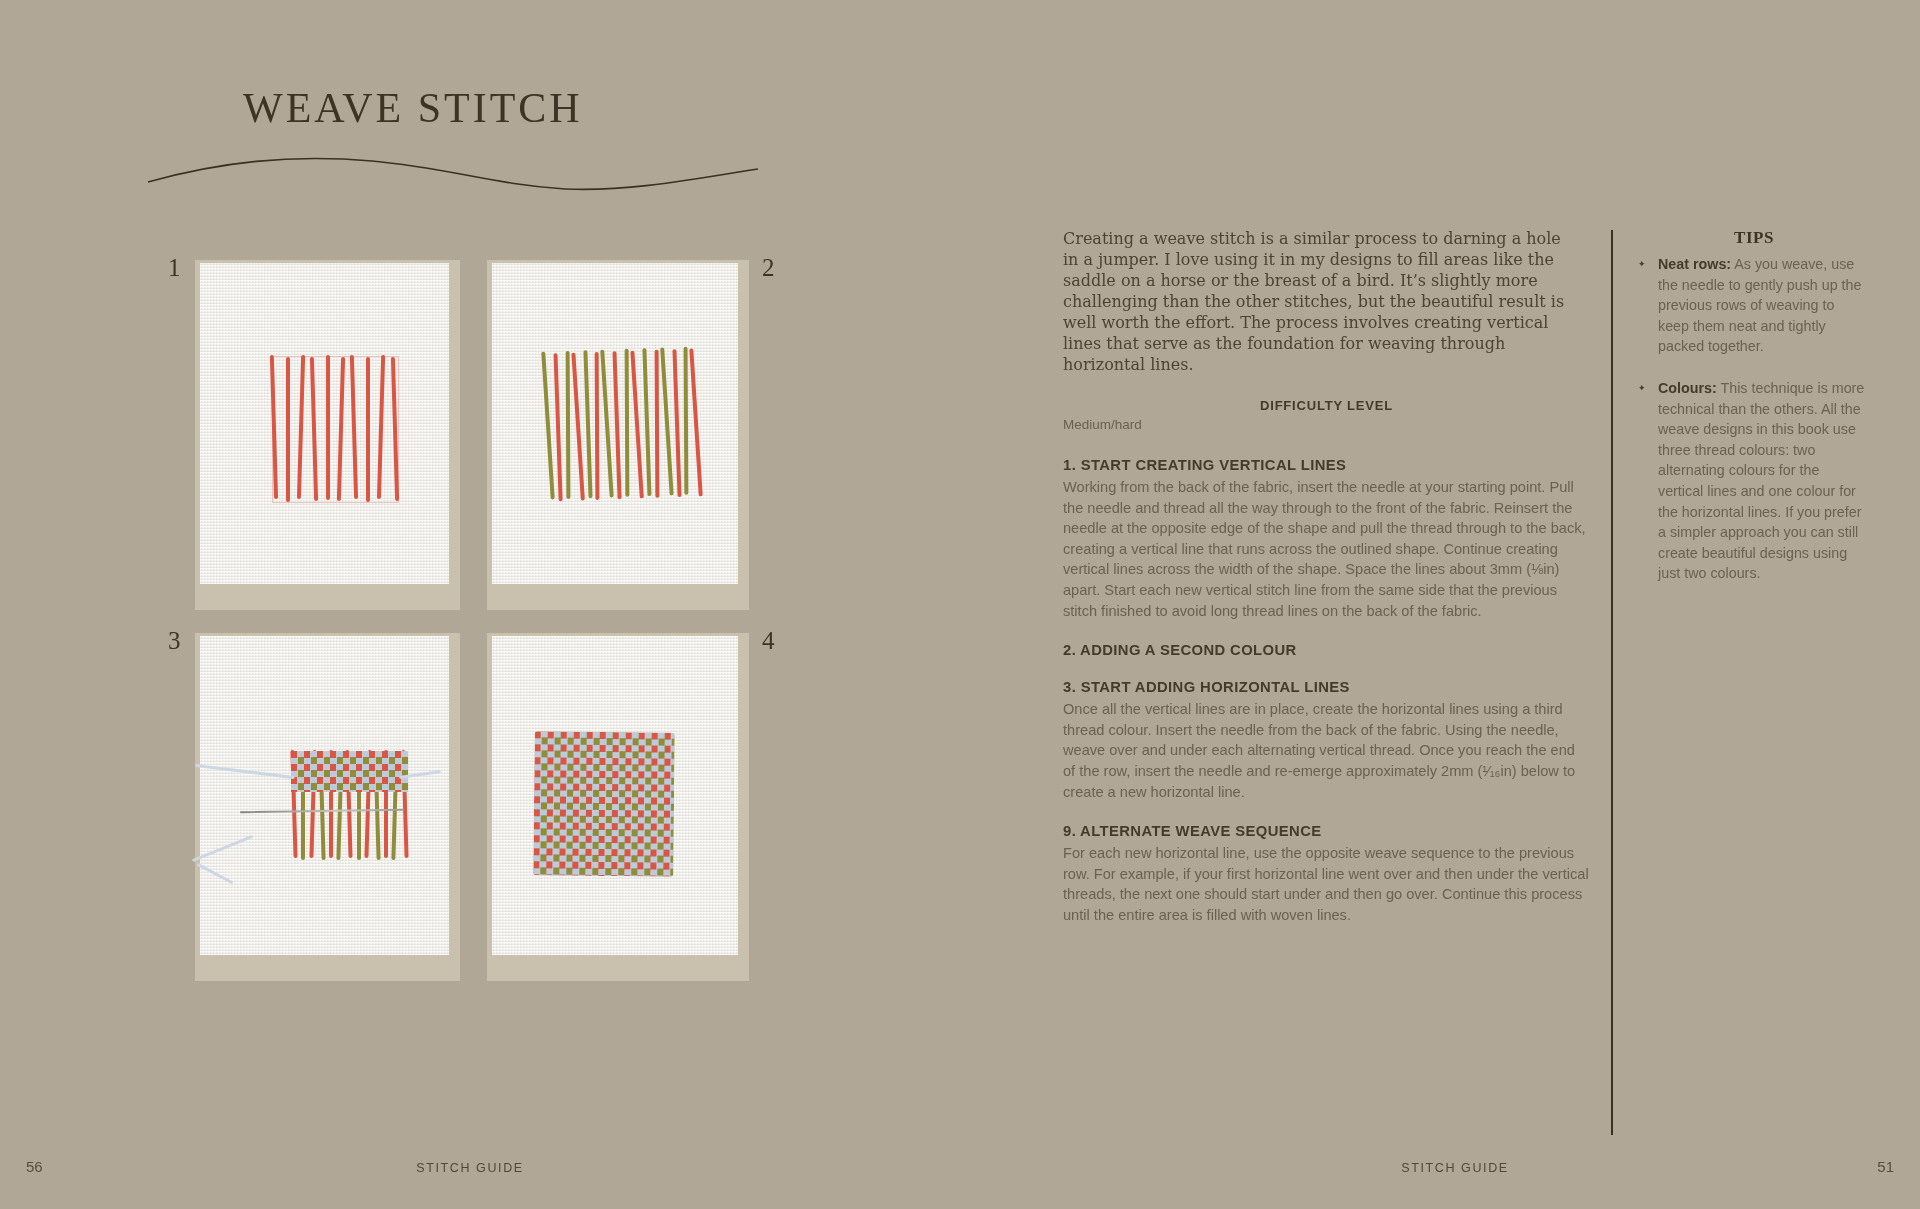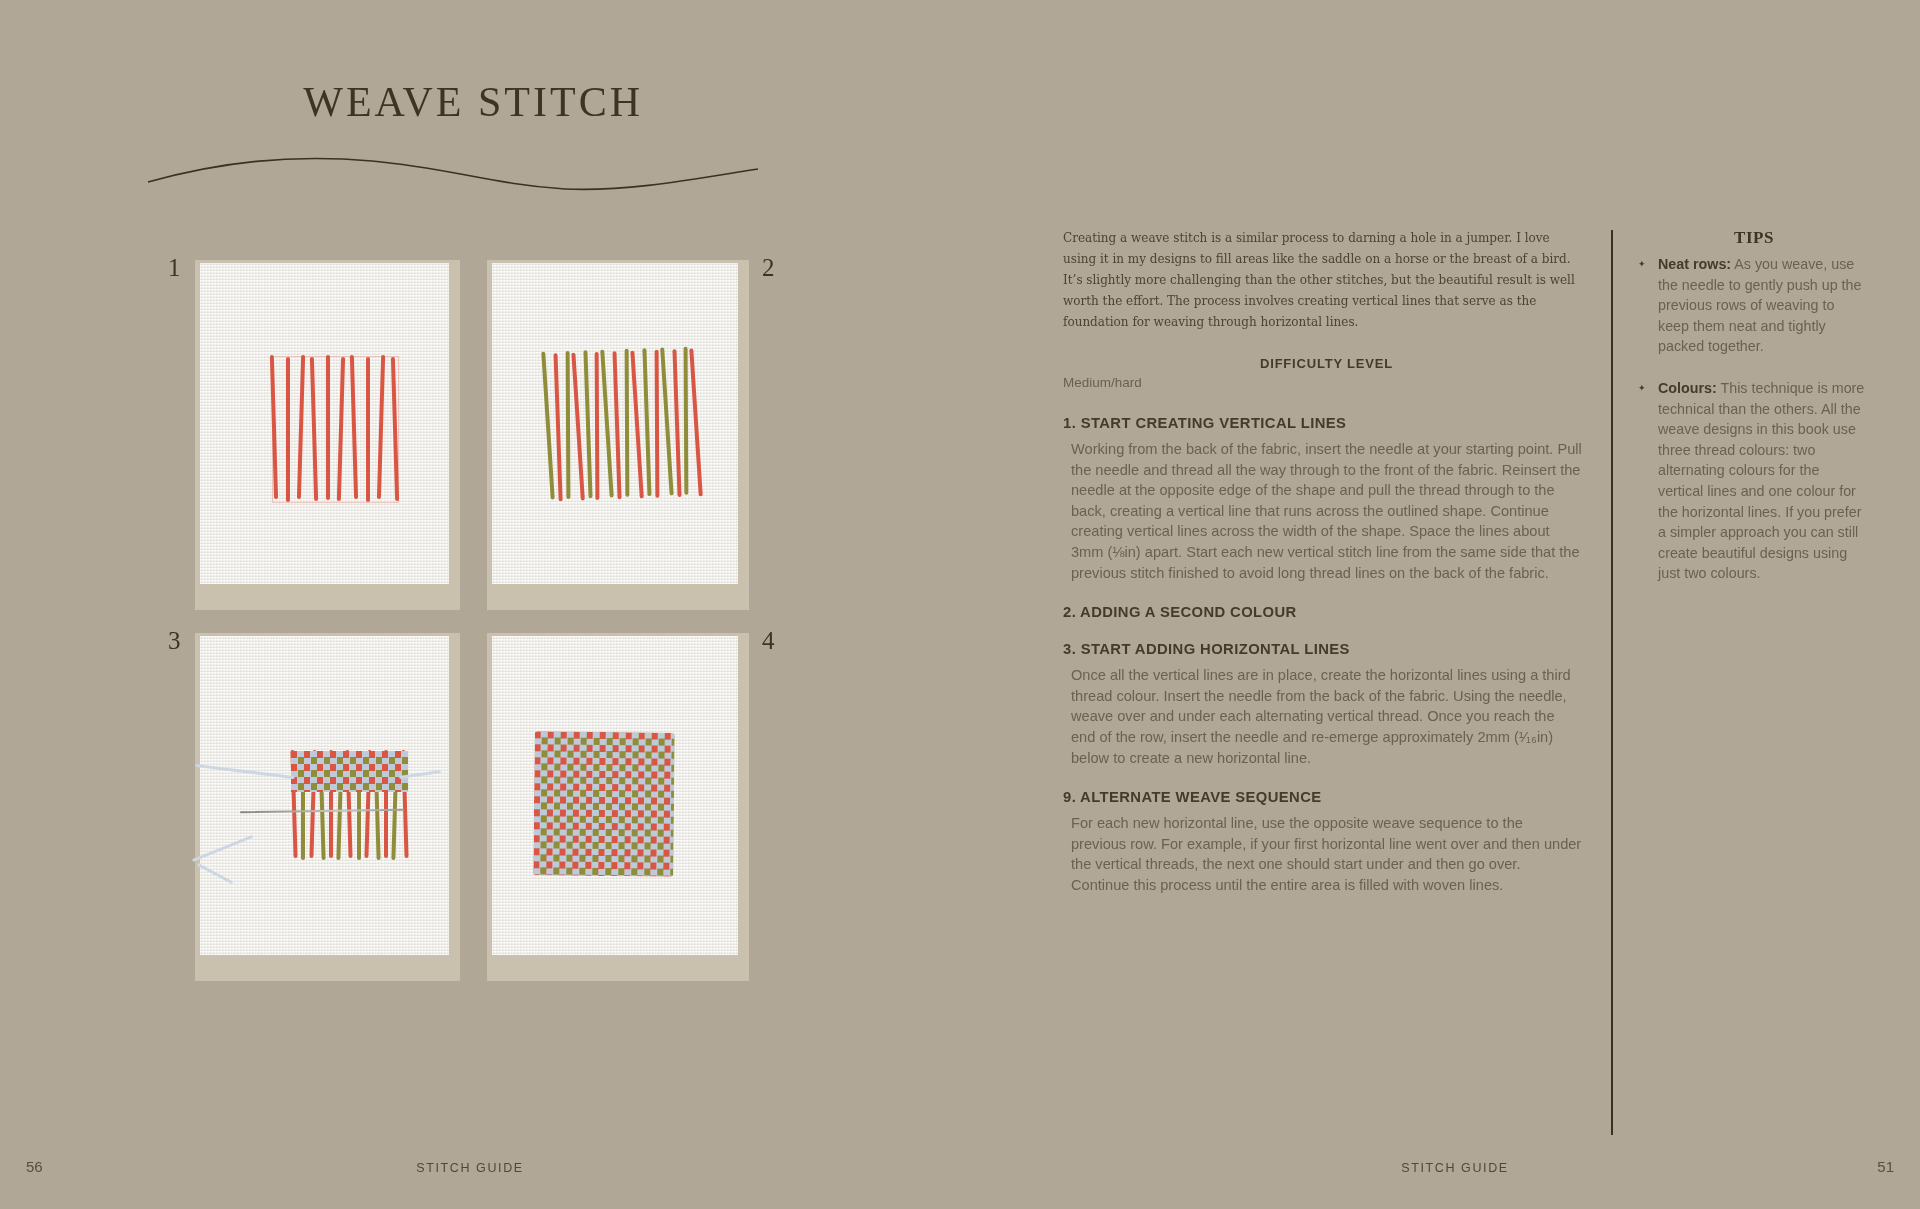--- a/index.html
+++ b/index.html
@@ -5,21 +5,21 @@
   html,body{margin:0;padding:0;}
   body{
     width:1920px;height:1209px;position:relative;overflow:hidden;
     background:var(--page-background);
     font-family:"Liberation Sans", sans-serif;
   }
   .abs{position:absolute;}
 
   
   .book-title{
-    left:243px;top:78px;width:400px;text-align:right;
+    left:243px;top:84px;width:400px;text-align:left;
     font-family:"Liberation Serif", serif;
     font-size:42px;letter-spacing:3px;color:var(--heading-text);
     font-weight:400;
   }
   .flourish{left:140px;top:148px;}
 
   .photo{
     background:#c9c0ae;
   }
   .fabric{
@@ -60,34 +60,34 @@
   .thread-d{left:80%;top:43%;width:17%;transform:rotate(-8deg);}
 
   .fig-number{
     font-family:"Liberation Serif", serif;font-size:25px;color:var(--heading-text);
   }
 
   
   .main-col{left:1063px;top:228px;width:527px;}
   .intro{
     font-family:"DejaVu Serif", serif;
-    font-size:12px;line-height:21px;color:#4d4334;width:512px;
+    font-size:16px;line-height:21px;color:#4d4334;width:512px;
     margin:0 0 23px 0;
   }
   .difficulty{margin:0 0 25px 0;}
   .kicker{
     font-size:13px;font-weight:bold;letter-spacing:.8px;color:#453b2b;margin:0 0 4px 0;text-align:center;
   }
   .diff-value{font-size:13.5px;color:#6b6151;}
   .section{margin:0 0 21px 0;}
   .section-heading{
     font-size:14.8px;font-weight:bold;letter-spacing:.4px;color:#453b2b;margin:0 0 4px 0;
   }
   .section-body{
-    font-size:14.6px;line-height:20.6px;color:#6b6151;margin:8px;
+    font-size:14.6px;line-height:20.6px;color:#6b6151;margin:0;
   }
 
   .vrule{left:1611px;top:230px;width:2px;height:905px;background:#3a3122;}
 
   .tips-col{left:1638px;top:228px;width:230px;}
   .tips-heading{
     font-family:Liberation Serif, serif;font-weight:bold;font-size:17px;
     letter-spacing:.5px;color:var(--heading-text);margin:0 0 6px 2px;text-align:center;
   }
   .tip{display:flex;margin:0 0 21px 0;}

